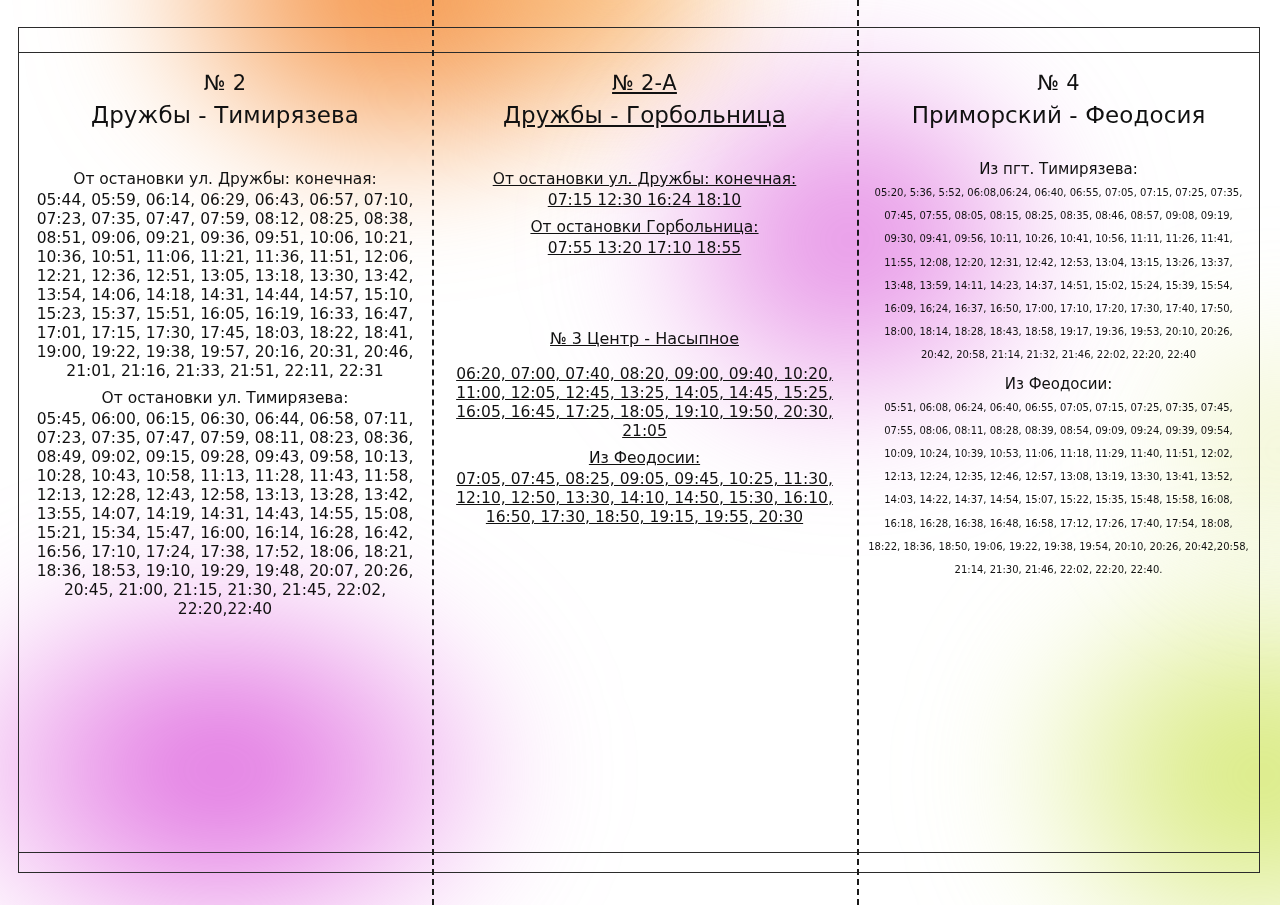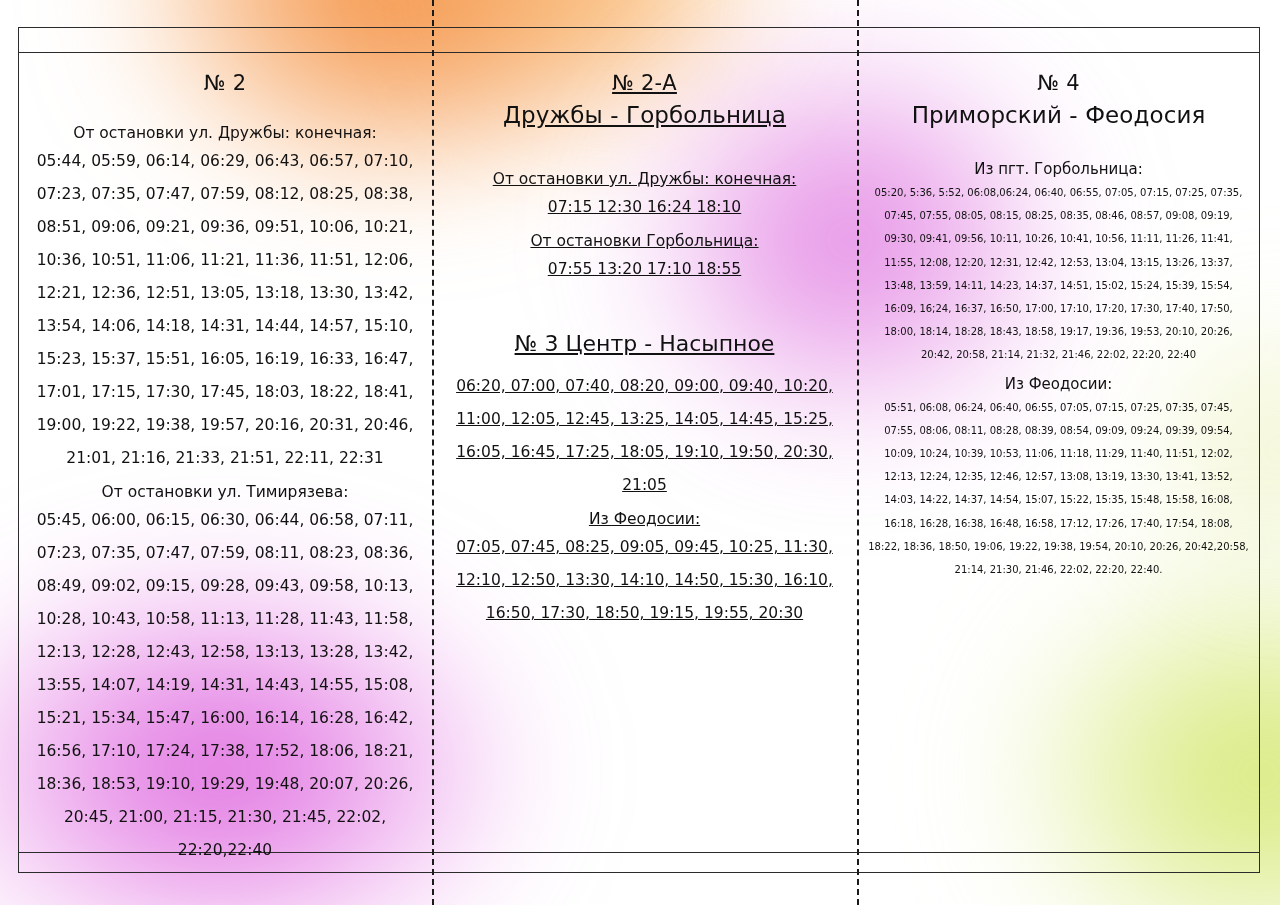--- a/index.html
+++ b/index.html
@@ -129,31 +129,31 @@
     margin-bottom: 12px;
     letter-spacing: 0.1px;
   }
   .section-head {
     font-size: 15.5px;
     line-height: 23px;
     margin-top: 6px;
   }
   .times {
     font-size: 15.5px;
-    line-height: 33px;
+    line-height: 19px;
     margin-bottom: 2px;
   }
   .gap-lg { height: 40px; }
   .gap-md { height: 18px; }
   .gap-sm { height: 8px; }
 
   .sub-route-title {
-    font-size: 22px;
+    font-size: 16px;
     line-height: 32px;
-    margin: 0 0 10px 0;
+    margin: 23px 0 10px 0;
   }
   .c3 .section-head { font-size: 15px; }
   .c3 .times { font-size: 10px; line-height: 23.2px; }
 </style>
 </head>
 <body>
 
 <div class="page">
 
   <div class="blob blob-orange"></div>
@@ -167,20 +167,21 @@
   <div class="sheet-top-rule"></div>
   <div class="sheet-bottom-rule"></div>
 
   <div class="cut-line cut-1"></div>
   <div class="cut-line cut-2"></div>
 
   <div class="columns">
 
     <div class="col col-1">
       <div class="route-number">№ 2</div>
+      <div class="route-title">Дружбы - Тимирязева</div>
       <div class="gap-md"></div>
       <div class="section-head">От остановки ул. Дружбы: конечная:</div>
       <div class="times">05:44, 05:59, 06:14, 06:29, 06:43, 06:57, 07:10, 07:23, 07:35, 07:47, 07:59, 08:12, 08:25, 08:38, 08:51, 09:06, 09:21, 09:36, 09:51, 10:06, 10:21, 10:36, 10:51, 11:06, 11:21, 11:36, 11:51, 12:06, 12:21, 12:36, 12:51, 13:05, 13:18, 13:30, 13:42, 13:54, 14:06, 14:18, 14:31, 14:44, 14:57, 15:10, 15:23, 15:37, 15:51, 16:05, 16:19, 16:33, 16:47, 17:01, 17:15, 17:30, 17:45, 18:03, 18:22, 18:41, 19:00, 19:22, 19:38, 19:57, 20:16, 20:31, 20:46, 21:01, 21:16, 21:33, 21:51, 22:11, 22:31</div>
       <div class="section-head">От остановки ул. Тимирязева:</div>
       <div class="times">05:45, 06:00, 06:15, 06:30, 06:44, 06:58, 07:11, 07:23, 07:35, 07:47, 07:59, 08:11, 08:23, 08:36, 08:49, 09:02, 09:15, 09:28, 09:43, 09:58, 10:13, 10:28, 10:43, 10:58, 11:13, 11:28, 11:43, 11:58, 12:13, 12:28, 12:43, 12:58, 13:13, 13:28, 13:42, 13:55, 14:07, 14:19, 14:31, 14:43, 14:55, 15:08, 15:21, 15:34, 15:47, 16:00, 16:14, 16:28, 16:42, 16:56, 17:10, 17:24, 17:38, 17:52, 18:06, 18:21, 18:36, 18:53, 19:10, 19:29, 19:48, 20:07, 20:26, 20:45, 21:00, 21:15, 21:30, 21:45, 22:02, 22:20,22:40</div>
     </div>
 
     <div class="col col-2">
       <div class="route-number">№ 2-А</div>
       <div class="route-title">Дружбы - Горбольница</div>
@@ -195,20 +196,20 @@
       <div class="sub-route-title">№ 3 Центр - Насыпное</div>
       <div class="times">06:20, 07:00, 07:40, 08:20, 09:00, 09:40, 10:20, 11:00, 12:05, 12:45, 13:25, 14:05, 14:45, 15:25, 16:05, 16:45, 17:25, 18:05, 19:10, 19:50, 20:30, 21:05</div>
       <div class="section-head">Из Феодосии:</div>
       <div class="times">07:05, 07:45, 08:25, 09:05, 09:45, 10:25, 11:30, 12:10, 12:50, 13:30, 14:10, 14:50, 15:30, 16:10, 16:50, 17:30, 18:50, 19:15, 19:55, 20:30</div>
     </div>
 
     <div class="col col-3 c3">
       <div class="route-number">№ 4</div>
       <div class="route-title">Приморский - Феодосия</div>
       <div class="gap-sm"></div>
-      <div class="section-head">Из пгт. Горбольница:</div>
+      <div class="section-head">Из пгт. Тимирязева:</div>
       <div class="times">05:20, 5:36, 5:52, 06:08,06:24, 06:40, 06:55, 07:05, 07:15, 07:25, 07:35, 07:45, 07:55, 08:05, 08:15, 08:25, 08:35, 08:46, 08:57, 09:08, 09:19, 09:30, 09:41, 09:56, 10:11, 10:26, 10:41, 10:56, 11:11, 11:26, 11:41, 11:55, 12:08, 12:20, 12:31, 12:42, 12:53, 13:04, 13:15, 13:26, 13:37, 13:48, 13:59, 14:11, 14:23, 14:37, 14:51, 15:02, 15:24, 15:39, 15:54, 16:09, 16;24, 16:37, 16:50, 17:00, 17:10, 17:20, 17:30, 17:40, 17:50, 18:00, 18:14, 18:28, 18:43, 18:58, 19:17, 19:36, 19:53, 20:10, 20:26, 20:42, 20:58, 21:14, 21:32, 21:46, 22:02, 22:20, 22:40</div>
       <div class="section-head">Из Феодосии:</div>
       <div class="times">05:51, 06:08, 06:24, 06:40, 06:55, 07:05, 07:15, 07:25, 07:35, 07:45, 07:55, 08:06, 08:11, 08:28, 08:39, 08:54, 09:09, 09:24, 09:39, 09:54, 10:09, 10:24, 10:39, 10:53, 11:06, 11:18, 11:29, 11:40, 11:51, 12:02, 12:13, 12:24, 12:35, 12:46, 12:57, 13:08, 13:19, 13:30, 13:41, 13:52, 14:03, 14:22, 14:37, 14:54, 15:07, 15:22, 15:35, 15:48, 15:58, 16:08, 16:18, 16:28, 16:38, 16:48, 16:58, 17:12, 17:26, 17:40, 17:54, 18:08, 18:22, 18:36, 18:50, 19:06, 19:22, 19:38, 19:54, 20:10, 20:26, 20:42,20:58, 21:14, 21:30, 21:46, 22:02, 22:20, 22:40.</div>
     </div>
 
   </div>
 </div>
 
 </body></html>

